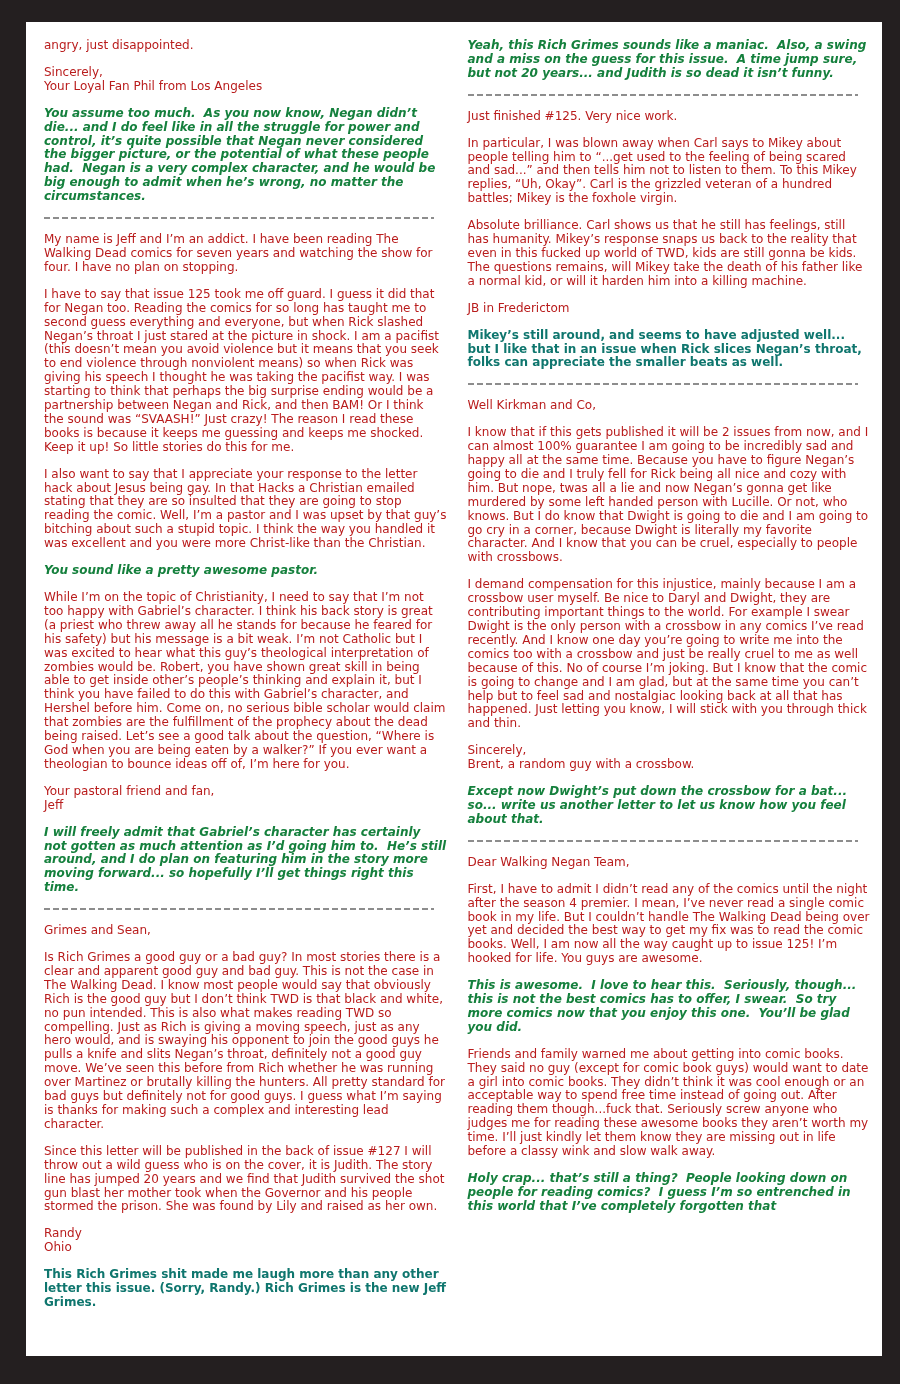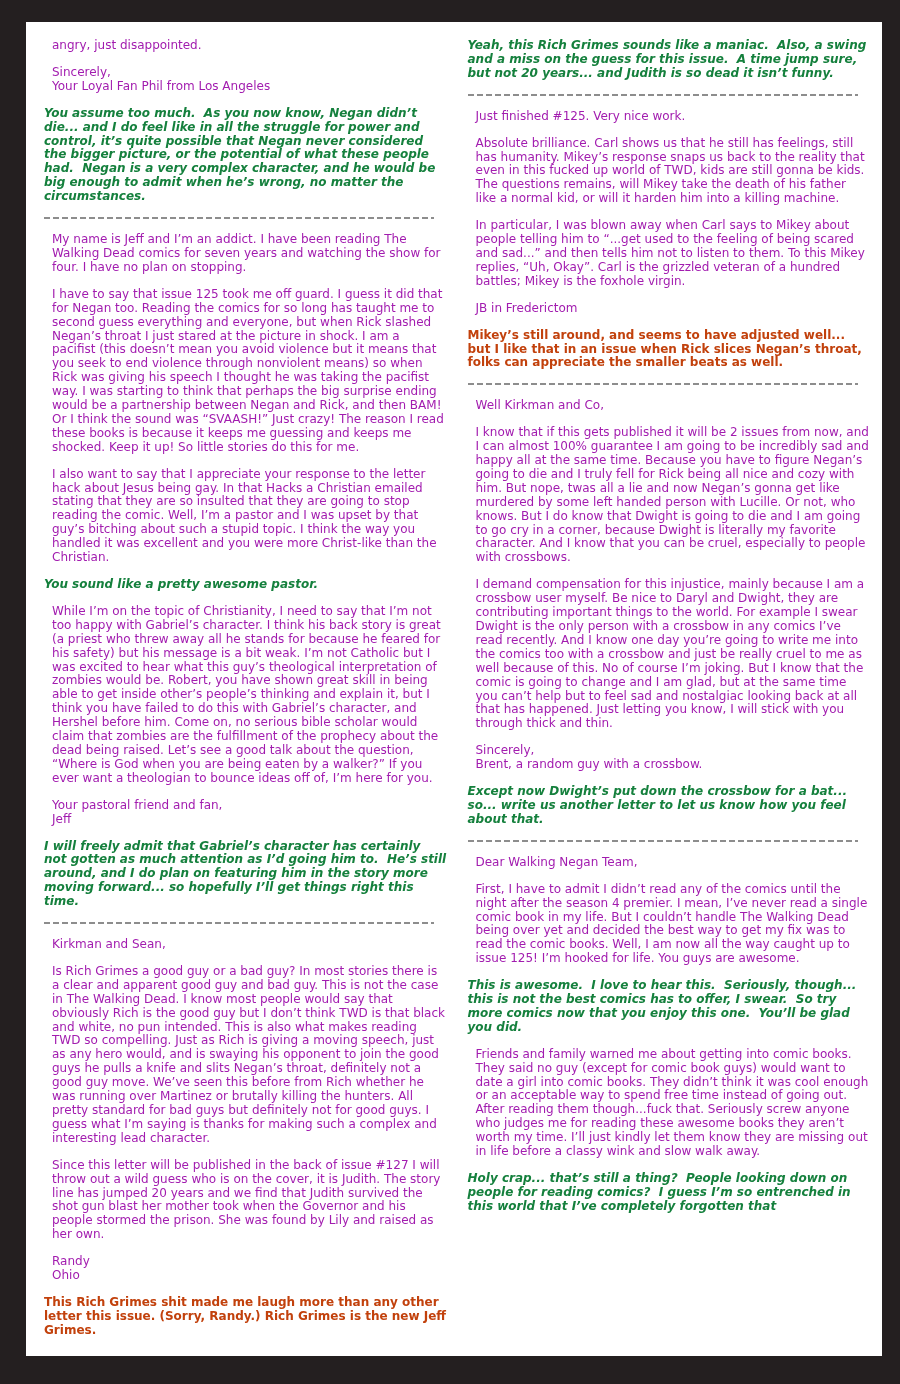--- a/index.html
+++ b/index.html
@@ -35,32 +35,31 @@
     min-width: 0;
     font-size: 12px;
     line-height: 13.9px;
     color: #3e3e3e;
   }
   .column p {
     margin: 0 0 13px 0;
     white-space: pre-wrap;
   }
   p.letter {
-    color: #a21caf;
+    color: #b91c1c;
     font-weight: normal;
     font-style: normal;
-    margin-left: 8px;
   }
   p.response_italic {
     color: #15803d;
     font-weight: bold;
     font-style: italic;
   }
   p.response_bold {
-    color: #c2410c;
+    color: #0f766e;
     font-weight: bold;
     font-style: normal;
   }
   .sep {
     height: 2px;
     width: 97%;
     margin: 3px 0 14px 0;
     background: repeating-linear-gradient(90deg, #8d8d8d 0px, #8d8d8d 6px, transparent 6px, transparent 9px);
   }
 </style>
@@ -77,33 +76,33 @@
         <div class="sep"></div>
         <p class="letter">My name is Jeff and I’m an addict. I have been reading The Walking Dead comics for seven years and watching the show for four. I have no plan on stopping.</p>
         <p class="letter">I have to say that issue 125 took me off guard. I guess it did that for Negan too. Reading the comics for so long has taught me to second guess everything and everyone, but when Rick slashed Negan’s throat I just stared at the picture in shock. I am a pacifist (this doesn’t mean you avoid violence but it means that you seek to end violence through nonviolent means) so when Rick was giving his speech I thought he was taking the pacifist way. I was starting to think that perhaps the big surprise ending would be a partnership between Negan and Rick, and then BAM! Or I think the sound was “SVAASH!” Just crazy! The reason I read these books is because it keeps me guessing and keeps me shocked. Keep it up! So little stories do this for me.</p>
         <p class="letter">I also want to say that I appreciate your response to the letter hack about Jesus being gay. In that Hacks a Christian emailed stating that they are so insulted that they are going to stop reading the comic. Well, I’m a pastor and I was upset by that guy’s bitching about such a stupid topic. I think the way you handled it was excellent and you were more Christ-like than the Christian.</p>
         <p class="response_italic">You sound like a pretty awesome pastor.</p>
         <p class="letter">While I’m on the topic of Christianity, I need to say that I’m not too happy with Gabriel’s character. I think his back story is great (a priest who threw away all he stands for because he feared for his safety) but his message is a bit weak. I’m not Catholic but I was excited to hear what this guy’s theological interpretation of zombies would be. Robert, you have shown great skill in being able to get inside other’s people’s thinking and explain it, but I think you have failed to do this with Gabriel’s character, and Hershel before him. Come on, no serious bible scholar would claim that zombies are the fulfillment of the prophecy about the dead being raised. Let’s see a good talk about the question, “Where is God when you are being eaten by a walker?” If you ever want a theologian to bounce ideas off of, I’m here for you.</p>
         <p class="letter">Your pastoral friend and fan,
 Jeff</p>
         <p class="response_italic">I will freely admit that Gabriel’s character has certainly not gotten as much attention as I’d going him to.  He’s still around, and I do plan on featuring him in the story more moving forward... so hopefully I’ll get things right this time.</p>
         <div class="sep"></div>
-        <p class="letter">Kirkman and Sean,</p>
+        <p class="letter">Grimes and Sean,</p>
         <p class="letter">Is Rich Grimes a good guy or a bad guy? In most stories there is a clear and apparent good guy and bad guy. This is not the case in The Walking Dead. I know most people would say that obviously Rich is the good guy but I don’t think TWD is that black and white, no pun intended. This is also what makes reading TWD so compelling. Just as Rich is giving a moving speech, just as any hero would, and is swaying his opponent to join the good guys he pulls a knife and slits Negan’s throat, definitely not a good guy move. We’ve seen this before from Rich whether he was running over Martinez or brutally killing the hunters. All pretty standard for bad guys but definitely not for good guys. I guess what I’m saying is thanks for making such a complex and interesting lead character.</p>
         <p class="letter">Since this letter will be published in the back of issue #127 I will throw out a wild guess who is on the cover, it is Judith. The story line has jumped 20 years and we find that Judith survived the shot gun blast her mother took when the Governor and his people stormed the prison. She was found by Lily and raised as her own.</p>
         <p class="letter">Randy
 Ohio</p>
         <p class="response_bold">This Rich Grimes shit made me laugh more than any other letter this issue. (Sorry, Randy.) Rich Grimes is the new Jeff Grimes.</p>
       </div>
     <div class="column" id="col-right">
         <p class="response_italic">Yeah, this Rich Grimes sounds like a maniac.  Also, a swing and a miss on the guess for this issue.  A time jump sure, but not 20 years... and Judith is so dead it isn’t funny.</p>
         <div class="sep"></div>
         <p class="letter">Just finished #125. Very nice work.</p>
+        <p class="letter">In particular, I was blown away when Carl says to Mikey about people telling him to “...get used to the feeling of being scared and sad...” and then tells him not to listen to them. To this Mikey replies, “Uh, Okay”. Carl is the grizzled veteran of a hundred battles; Mikey is the foxhole virgin.</p>
         <p class="letter">Absolute brilliance. Carl shows us that he still has feelings, still has humanity. Mikey’s response snaps us back to the reality that even in this fucked up world of TWD, kids are still gonna be kids. The questions remains, will Mikey take the death of his father like a normal kid, or will it harden him into a killing machine.</p>
-        <p class="letter">In particular, I was blown away when Carl says to Mikey about people telling him to “...get used to the feeling of being scared and sad...” and then tells him not to listen to them. To this Mikey replies, “Uh, Okay”. Carl is the grizzled veteran of a hundred battles; Mikey is the foxhole virgin.</p>
         <p class="letter">JB in Frederictom</p>
         <p class="response_bold">Mikey’s still around, and seems to have adjusted well... but I like that in an issue when Rick slices Negan’s throat, folks can appreciate the smaller beats as well.</p>
         <div class="sep"></div>
         <p class="letter">Well Kirkman and Co,</p>
         <p class="letter">I know that if this gets published it will be 2 issues from now, and I can almost 100% guarantee I am going to be incredibly sad and happy all at the same time. Because you have to figure Negan’s going to die and I truly fell for Rick being all nice and cozy with him. But nope, twas all a lie and now Negan’s gonna get like murdered by some left handed person with Lucille. Or not, who knows. But I do know that Dwight is going to die and I am going to go cry in a corner, because Dwight is literally my favorite character. And I know that you can be cruel, especially to people with crossbows.</p>
         <p class="letter">I demand compensation for this injustice, mainly because I am a crossbow user myself. Be nice to Daryl and Dwight, they are contributing important things to the world. For example I swear Dwight is the only person with a crossbow in any comics I’ve read recently. And I know one day you’re going to write me into the comics too with a crossbow and just be really cruel to me as well because of this. No of course I’m joking. But I know that the comic is going to change and I am glad, but at the same time you can’t help but to feel sad and nostalgiac looking back at all that has happened. Just letting you know, I will stick with you through thick and thin.</p>
         <p class="letter">Sincerely,
 Brent, a random guy with a crossbow.</p>
         <p class="response_italic">Except now Dwight’s put down the crossbow for a bat... so... write us another letter to let us know how you feel about that.</p>
         <div class="sep"></div>

